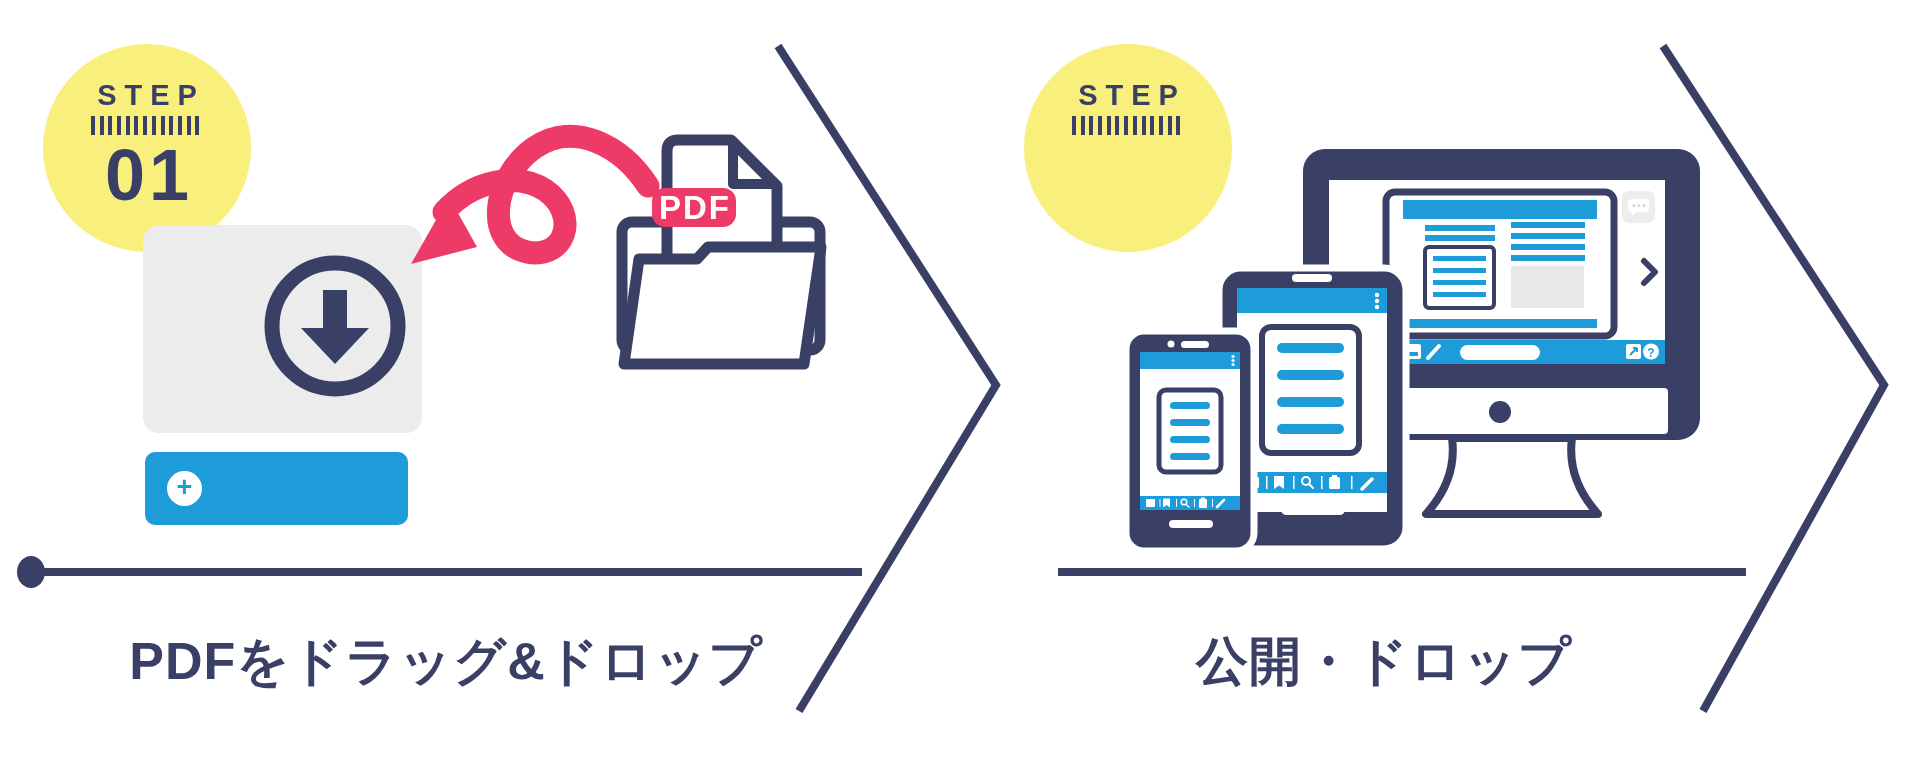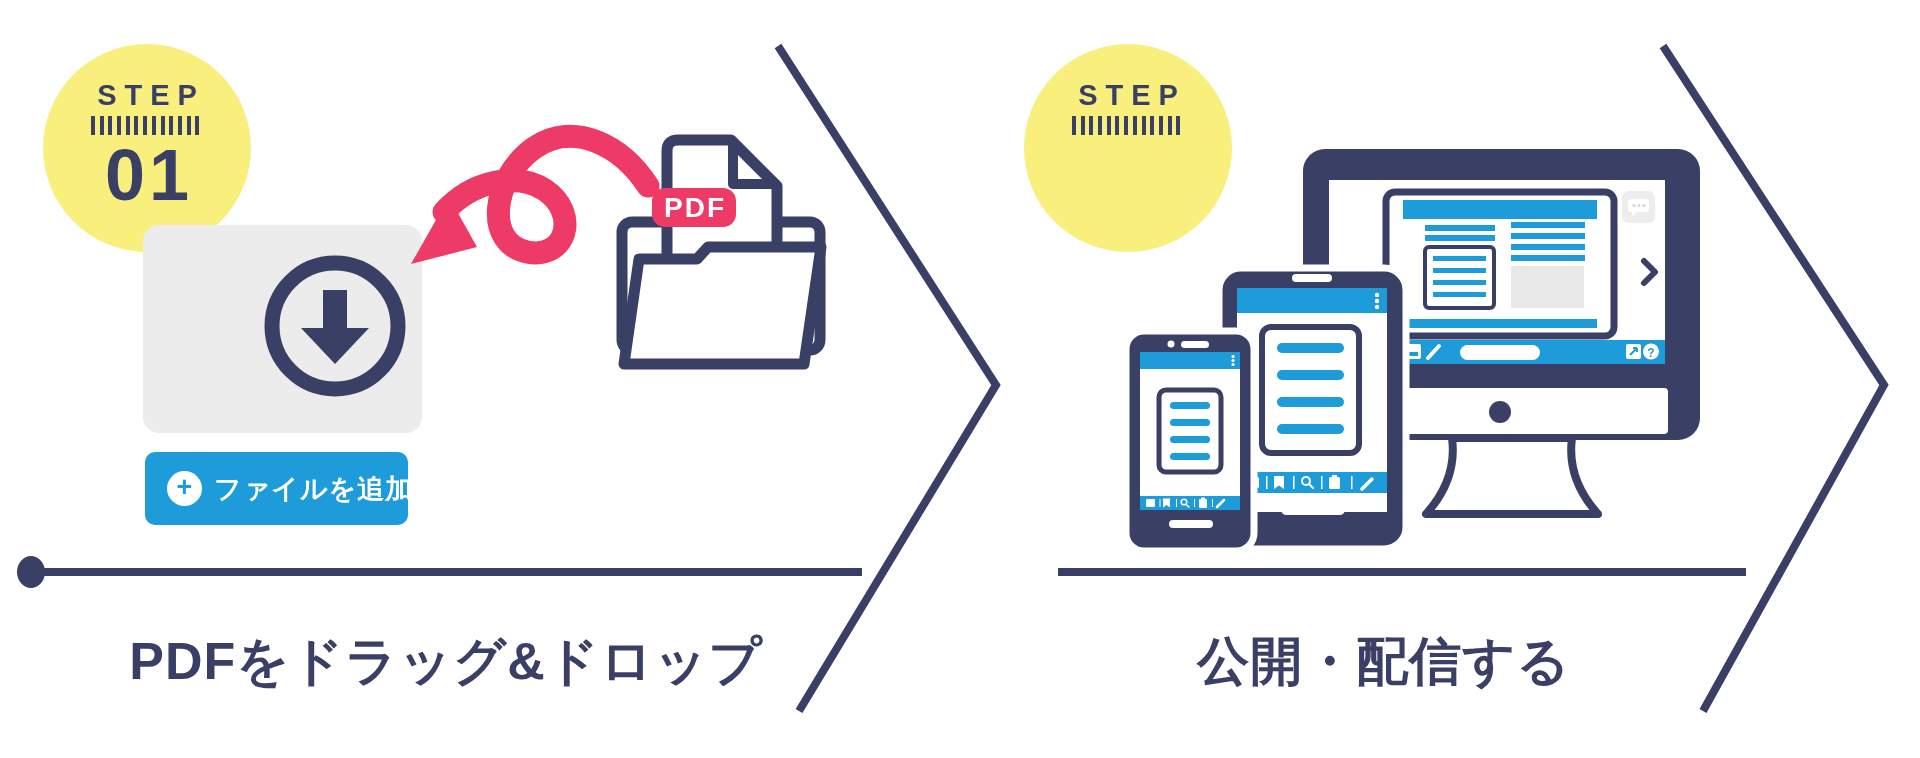--- a/index.html
+++ b/index.html
@@ -30,21 +30,21 @@
   #badge1{left:43px;top:44px;}
   #badge2{left:1024px;top:44px;}
   
   .drop-zone{
     position:absolute;left:143px;top:225px;width:279px;height:208px;
     background:#ECECEC;border-radius:16px;
   }
   
   .pdf-badge{
     position:absolute;left:652px;top:188px;width:84px;height:39px;border-radius:13px;
-    background:#EE3A66;color:#ffffff;font-size:28px;font-weight:700;letter-spacing:2px;
+    background:#EE3A66;color:#ffffff;font-size:33px;font-weight:700;letter-spacing:2px;
     display:flex;align-items:center;justify-content:center;text-indent:2px;
   }
   
   .add-file-button{
     position:absolute;left:145px;top:452px;width:263px;height:73px;border-radius:10px;
     background:#1D9CD9;display:flex;align-items:center;gap:12px;
     box-sizing:border-box;padding-left:22px;cursor:pointer;border:none;
   }
   .add-file-button .plus-circle{
     width:35px;height:35px;border-radius:50%;background:#ffffff;flex:0 0 auto;
@@ -246,19 +246,18 @@
 
     <g>
       <polyline points="1663,46 1884,385 1703,711" fill="none" stroke="#3A3F66" stroke-width="8"></polyline>
     </g>
   </svg>
 
   <div class="pdf-badge">PDF</div>
 
   <button class="add-file-button">
     <span class="plus-circle">+</span>
-    <span class="btn-label">ファイルを追加</span>
   </button>
 
   <div class="caption" id="caption1">PDFをドラッグ&amp;ドロップ</div>
-  <div class="caption" id="caption2">公開・配信する</div>
+  <div class="caption" id="caption2">公開・ドロップ</div>
 
 </div>
 
 </body></html>

